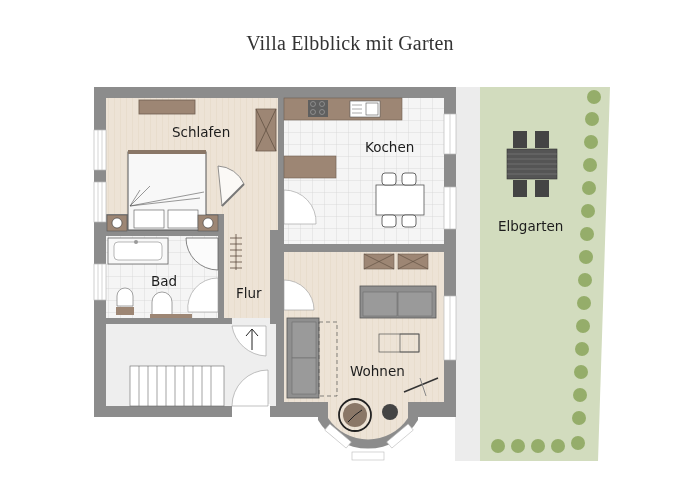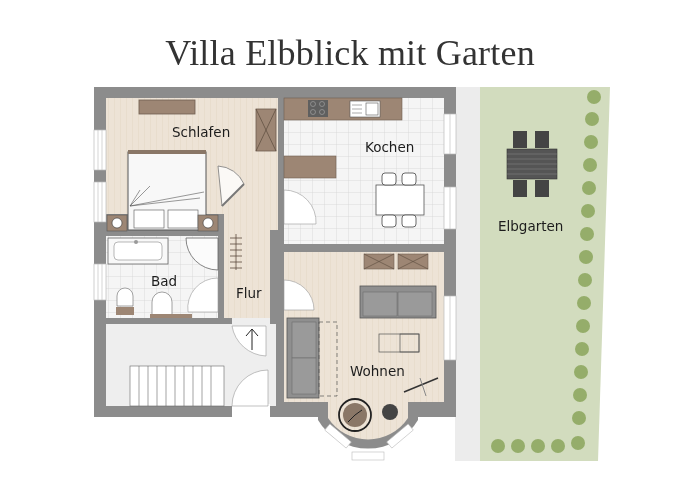--- a/index.html
+++ b/index.html
@@ -1,19 +1,19 @@
 <!DOCTYPE html>
 <html><head>
   <meta charset="utf-8">
   <style>
     html, body { margin: 0; padding: 0; background: #ffffff; }
     body { width: 700px; height: 500px; position: relative; overflow: hidden; font-family: "DejaVu Sans", sans-serif; }
     .title {
       position: absolute; left: 0; top: 32px; width: 700px; text-align: center;
-      font-family: "Liberation Serif", "DejaVu Serif", serif; font-size: 36px; color: #333333;
+      font-family: "Liberation Serif", "DejaVu Serif", serif; font-size: 20px; color: #333333;
       letter-spacing: 0.2px;
     }
     svg.plan { position: absolute; left: 0; top: 0; }
     .room-label { font-family: "DejaVu Sans", sans-serif; font-size: 13.5px; fill: #1c1c1c; }
   </style>
 </head>
 <body>
 
 <div class="title">Villa Elbblick mit Garten</div>
 

